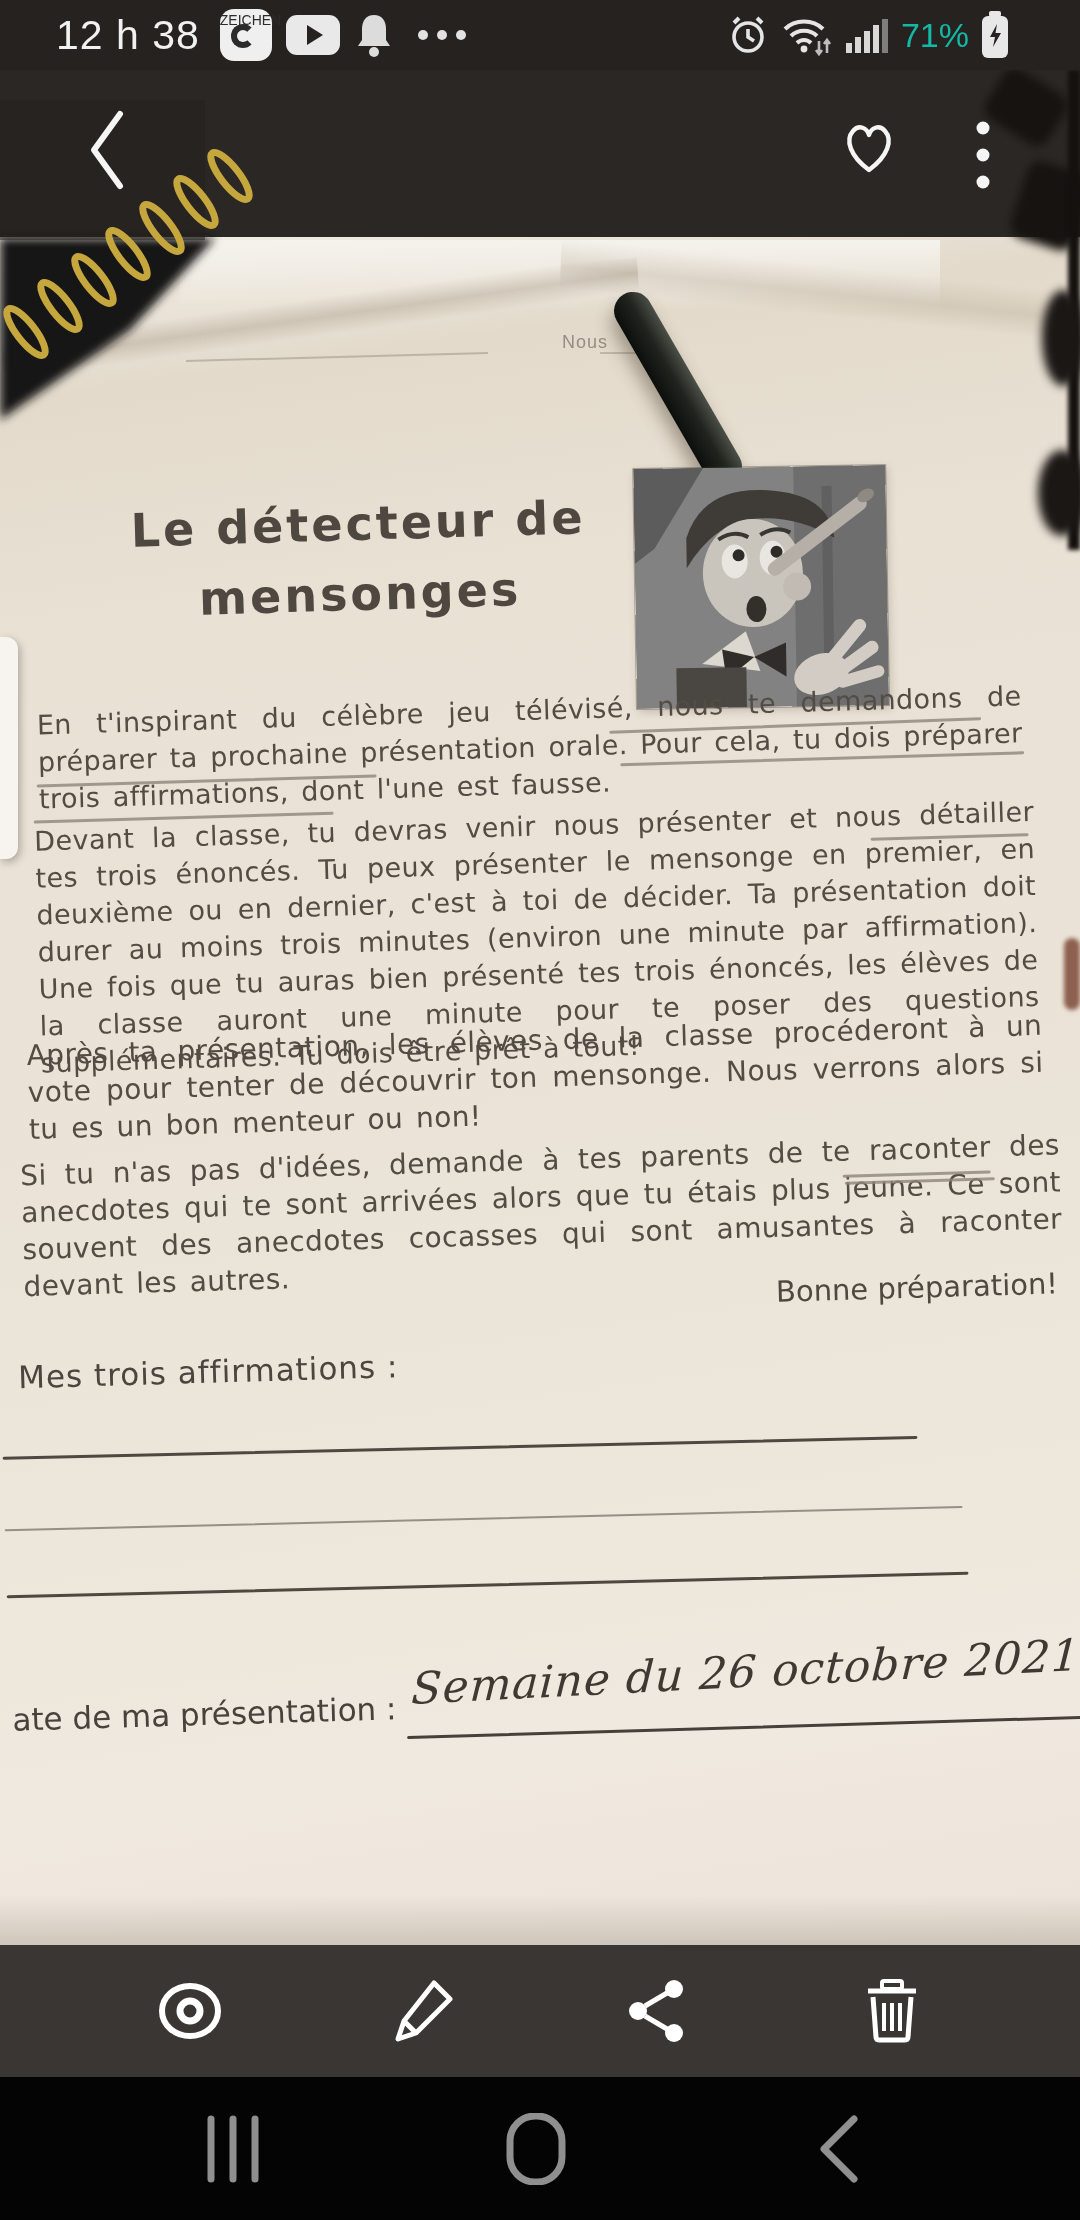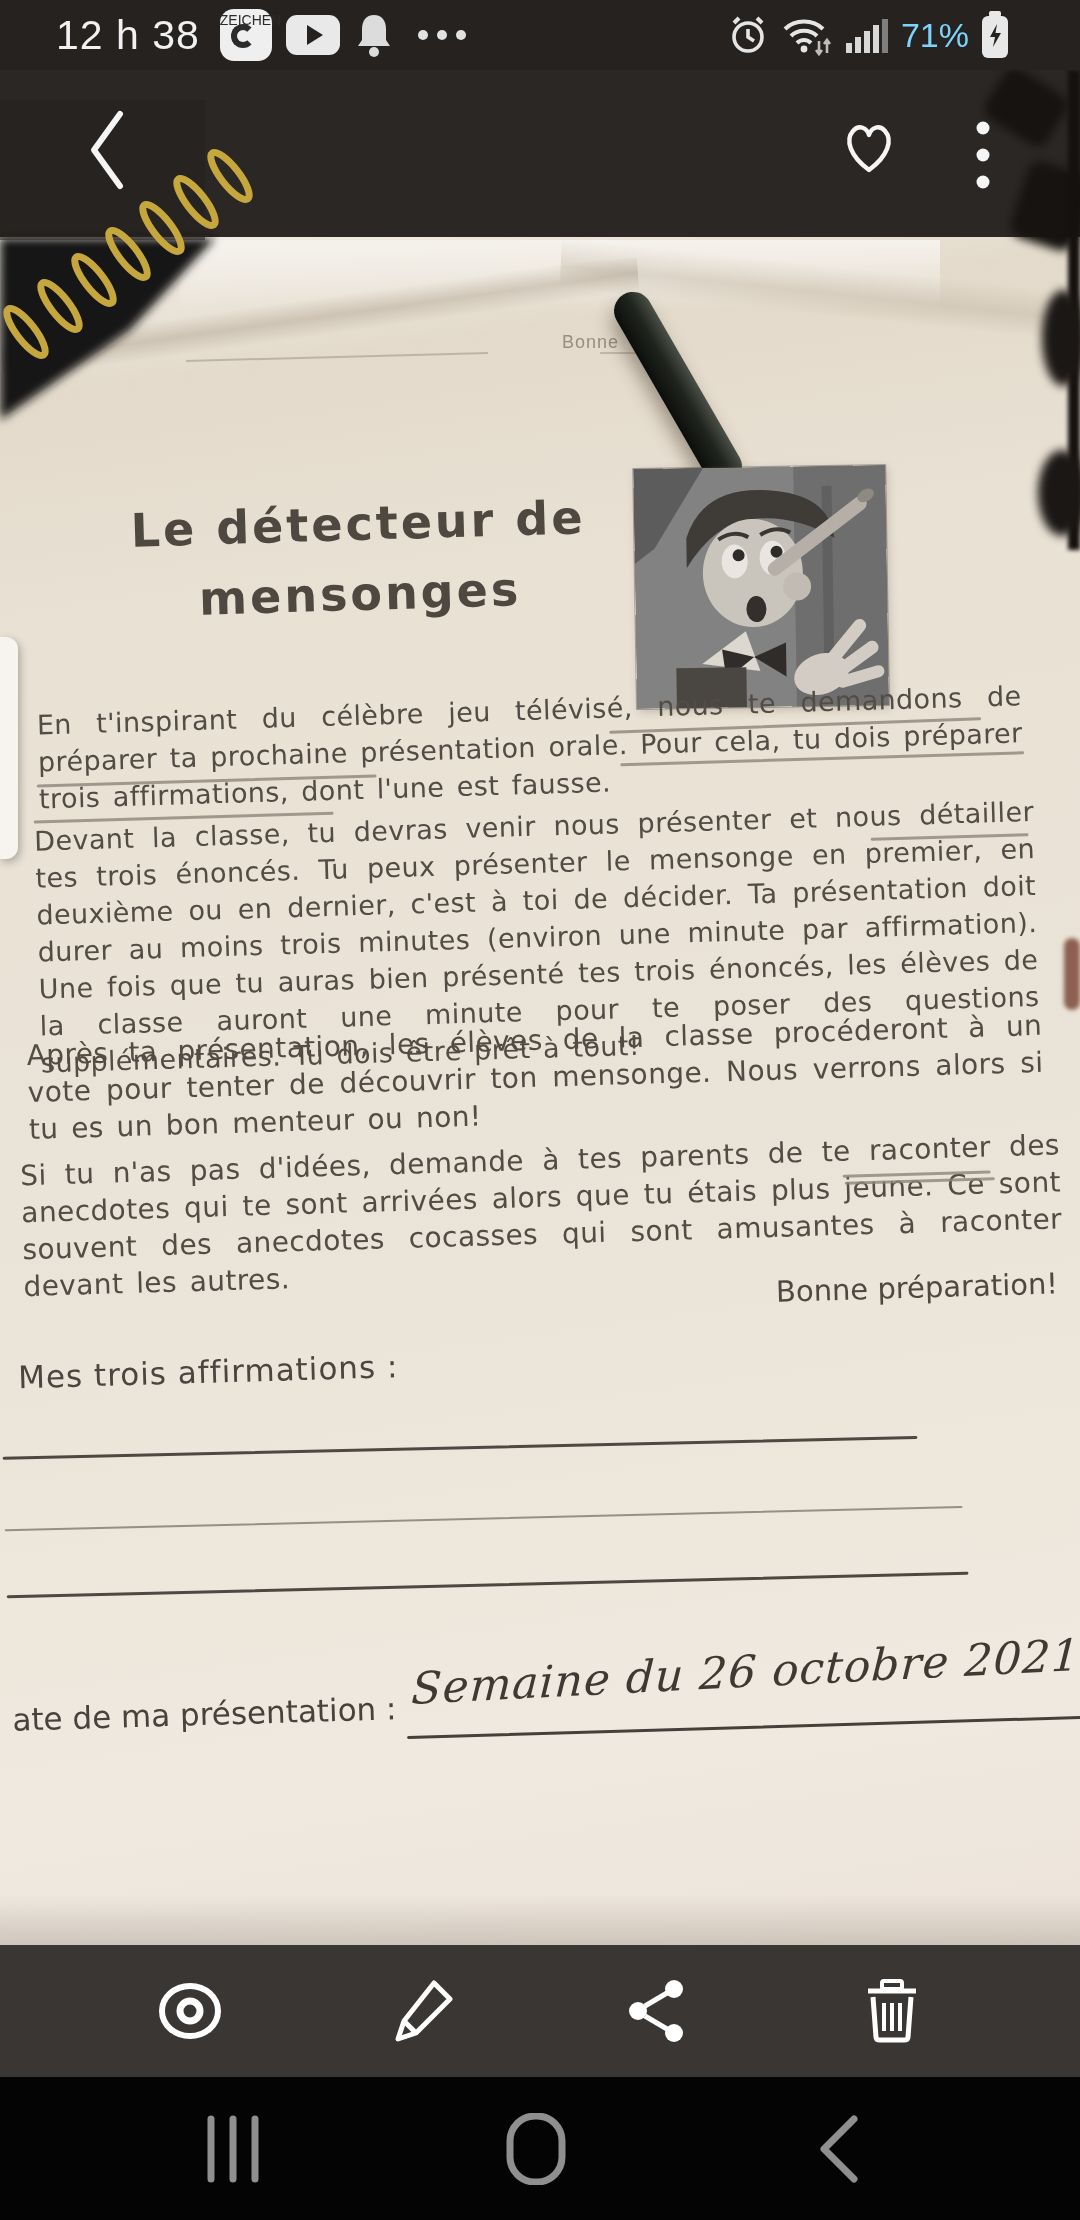--- a/index.html
+++ b/index.html
@@ -9,21 +9,21 @@
     background:#000; font-family:"Liberation Sans", sans-serif;
   }
   
   .statusbar {
     position:absolute; left:0; top:0; width:1080px; height:70px;
     background:#262220; z-index:40; display:flex; align-items:center;
   }
   .sb-left { position:absolute; left:56px; top:0; height:70px; display:flex; align-items:center; gap:14px; }
   .sb-time { font-size:41px; color:#f1f1f1; letter-spacing:1px; margin-right:6px; }
   .sb-right { position:absolute; right:70px; top:0; height:70px; display:flex; align-items:center; gap:11px; }
-  .sb-pct { font-size:34px; color:#7dd3fc; }
+  .sb-pct { font-size:34px; color:#14b8a6; }
   .appbadge { width:52px; height:52px; background:#efefef; border-radius:14px; position:relative; }
   .appbadge .ring { position:absolute; left:11px; top:15px; width:24px; height:24px; border:6px solid #2b2b2b; border-radius:50%; border-right-color:transparent; }
   .appbadge .tiny { position:absolute; left:0; top:3px; width:100%; text-align:center; font-size:14px; color:#2b2b2b; letter-spacing:0; }
   .ytbadge { width:54px; height:40px; background:#e9e9e9; border-radius:11px; display:flex; align-items:center; justify-content:center; }
   .ytbadge .tri { width:0; height:0; border-left:16px solid #262220; border-top:10px solid transparent; border-bottom:10px solid transparent; margin-left:4px; }
   .dots3 { display:flex; gap:9px; margin-left:10px; }
   .dots3 i { width:10px; height:10px; border-radius:50%; background:#e2e2e2; }
   
   .photo { position:absolute; left:0; top:70px; width:1080px; height:1875px; background:#2b2724; z-index:1; }
   .paper {
@@ -170,21 +170,21 @@
         </svg>
       </span>
     </div>
   </div>
 
   <div class="photo">
     <div class="paper"></div>
     <div class="bgsheet-strip"></div>
     <div class="crease1"></div>
     <div class="crease2"></div>
-    <div class="bg-date">Bonne</div>
+    <div class="bg-date">Nous</div>
     <div class="bg-line-a"></div>
     <div class="bg-line-b"></div>
 
     <div style="position:absolute; left:0; top:30px;">
       <svg width="280" height="390" viewBox="0 0 280 390">
         <defs>
             <filter id="soft">
               <feGaussianBlur stdDeviation="5"></feGaussianBlur>
             </filter>
           </defs>

